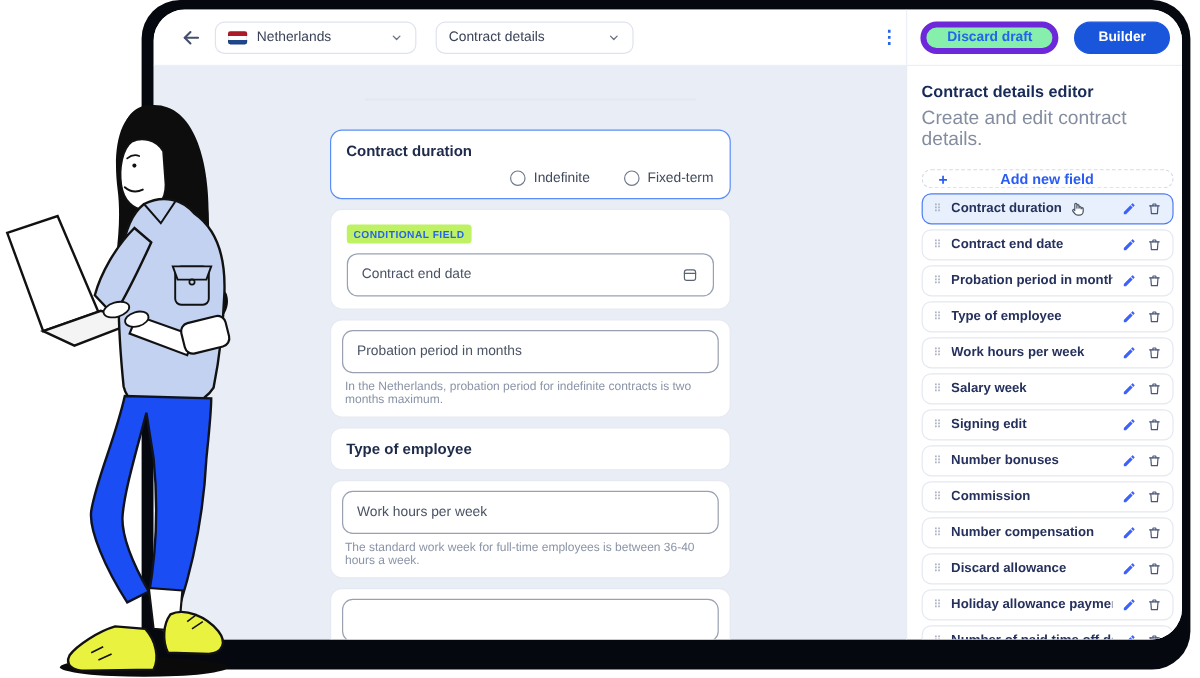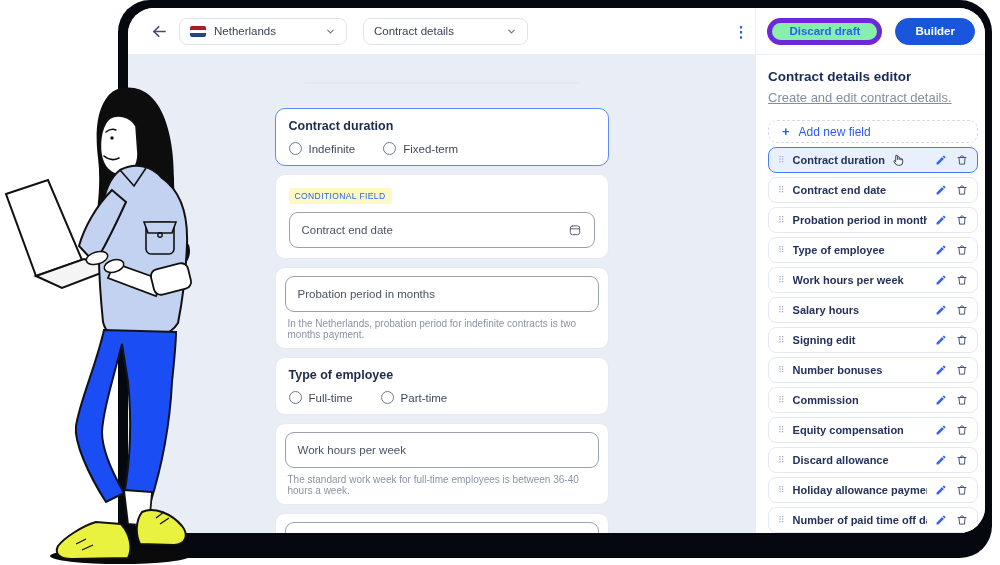--- a/index.html
+++ b/index.html
@@ -47,42 +47,42 @@
   .tab { flex:1; display:flex; align-items:center; justify-content:center; font-size:10.5px;
     color:#6b7280; border-right:1px solid #e3e7ef; cursor:pointer; background:#fdfdfe; }
   .tab:last-child { border-right:none; }
   .tab.active { background:#d8e7fd; color:#2563eb; font-weight:bold; }
 
   .cards { margin-top:24px; width:334px; display:flex; flex-direction:column; gap:8px; }
   .card { background:#fff; border:1px solid #e6e9f1; border-radius:10px; padding:10px 13px; }
   .card.selected { border:1.5px solid #5b8df8; }
   .card.tight { padding:8px 9px; }
   .card-title { font-size:12.5px; font-weight:bold; color:#1e2a4a; }
-  .radio-row { display:flex; gap:28px; margin-top:9px; }
+  .radio-row { display:flex; gap:28px; margin-top:9px;justify-content:flex-end; }
   .radio { display:flex; align-items:center; gap:7px; font-size:11.5px; color:#414a5c; cursor:pointer; }
   .radio-circle { width:13px; height:13px; min-width:13px; border:1.5px solid #70798a;
     border-radius:50%; background:#fff; }
-  .badge { display:inline-block; font-size:8.5px; font-weight:normal; letter-spacing:0.4px;
-    color:#2563eb; background:#fef9c3; padding:3px 6px; border-radius:3px; }
+  .badge { display:inline-block; font-size:8.5px; font-weight:bold; letter-spacing:0.4px;
+    color:#2563eb; background:#bef264; padding:3px 6px; border-radius:3px; }
   .input { height:36px; border:1.5px solid #99a1b1; border-radius:9px; background:#fff;
     display:flex; align-items:center; justify-content:space-between; padding:0 12px;
     font-size:11.5px; color:#4a5263; cursor:text; }
   .mt8 { margin-top:8px; }
   .helper { font-size:10px; color:#8a93a6; margin:6px 3px 0; }
   .select { cursor:pointer; }
 
   
   .panel { width:230px; min-width:230px; background:#fff; border-left:1px solid #e9ecf2;
     padding:14px 7px 0 12px; display:flex; flex-direction:column; overflow:hidden; }
   .panel-title { font-size:13.5px; font-weight:bold; color:#182a57; }
-  .panel-sub { font-size:13px; color:#848d9f; margin-top:6px;text-decoration:underline; }
+  .panel-sub { font-size:16px; color:#848d9f; margin-top:6px; }
   .add-field { margin-top:15px; height:29px; border:1px dashed #d4dae6; border-radius:9px;
     display:flex; align-items:center; gap:9px; padding:0 13px; cursor:pointer; background:#fff; }
   .add-plus { color:#2a5cf4; font-size:13px; font-weight:bold; line-height:1; }
-  .add-label { color:#2a5cf4; font-size:12px; font-weight:normal; }
+  .add-label { color:#2a5cf4; font-size:12px; font-weight:bold;margin-left:35px; }
   .field-row { height:26px; min-height:26px; margin-top:4px; border:1px solid #e4e8f0;
     border-radius:8px; background:#fff; display:flex; align-items:center; gap:8px;
     padding:0 9px; cursor:grab; }
   .field-row.active { background:#e8f0fe; border:1.5px solid #4c7cf5; }
   .drag { color:#a7afbf; font-size:9px; line-height:1; cursor:grab; }
   .field-label { flex:1; font-size:11px; font-weight:bold; color:#25315c;
     white-space:nowrap; overflow:hidden; }
   .row-icons { display:flex; align-items:center; gap:9px; }
   .row-icons svg { display:block; cursor:pointer; }
   .cursor-glyph { margin-left:-36px; margin-right:22px; }
@@ -165,35 +165,25 @@
                 <rect x="4" y="5" width="16" height="15" rx="3.5"></rect>
                   <path d="M4 10h16"></path>
               </svg>
             </div>
           </div>
 
           <div class="card tight">
             <div class="input">
               <span>Probation period in months</span>
             </div>
-            <div class="helper">In the Netherlands, probation period for indefinite contracts is two months payment.</div>
+            <div class="helper">In the Netherlands, probation period for indefinite contracts is two months maximum.</div>
           </div>
 
           <div class="card">
             <div class="card-title">Type of employee</div>
-            <div class="radio-row">
-              <span class="radio">
-                <span class="radio-circle"></span>
-                <span>Full-time</span>
-              </span>
-              <span class="radio">
-                <span class="radio-circle"></span>
-                <span>Part-time</span>
-              </span>
-            </div>
           </div>
 
           <div class="card tight">
             <div class="input">
               <span>Work hours per week</span>
             </div>
             <div class="helper">The standard work week for full-time employees is between 36-40 hours a week.</div>
           </div>
 
           <div class="card tight">
@@ -288,21 +278,21 @@
             <svg width="12" height="12" viewBox="0 0 24 24" fill="none" stroke="#4a5578" stroke-width="2" stroke-linecap="round" stroke-linejoin="round">
                 <path d="M4 7h16"></path>
                 <path d="M9.5 7V4.8A.8.8 0 0 1 10.3 4h3.4a.8.8 0 0 1 .8.8V7"></path>
                 <path d="M6 7l1 13.2h10L18 7"></path>
               </svg>
           </span>
         </div>
 
         <div class="field-row">
           <span class="drag">⠿</span>
-          <span class="field-label">Salary hours</span>
+          <span class="field-label">Salary week</span>
           <span class="row-icons">
             <svg width="12" height="12" viewBox="0 0 24 24" fill="#3d63f6">
                 <path d="M3 17.25V21h3.75L17.8 9.94l-3.75-3.75L3 17.25zM20.71 7.04a1 1 0 0 0 0-1.41l-2.34-2.34a1 1 0 0 0-1.41 0l-1.83 1.83 3.75 3.75 1.83-1.83z"></path>
               </svg>
             <svg width="12" height="12" viewBox="0 0 24 24" fill="none" stroke="#4a5578" stroke-width="2" stroke-linecap="round" stroke-linejoin="round">
                 <path d="M4 7h16"></path>
                 <path d="M9.5 7V4.8A.8.8 0 0 1 10.3 4h3.4a.8.8 0 0 1 .8.8V7"></path>
                 <path d="M6 7l1 13.2h10L18 7"></path>
               </svg>
           </span>
@@ -348,21 +338,21 @@
             <svg width="12" height="12" viewBox="0 0 24 24" fill="none" stroke="#4a5578" stroke-width="2" stroke-linecap="round" stroke-linejoin="round">
                 <path d="M4 7h16"></path>
                 <path d="M9.5 7V4.8A.8.8 0 0 1 10.3 4h3.4a.8.8 0 0 1 .8.8V7"></path>
                 <path d="M6 7l1 13.2h10L18 7"></path>
               </svg>
           </span>
         </div>
 
         <div class="field-row">
           <span class="drag">⠿</span>
-          <span class="field-label">Equity compensation</span>
+          <span class="field-label">Number compensation</span>
           <span class="row-icons">
             <svg width="12" height="12" viewBox="0 0 24 24" fill="#3d63f6">
                 <path d="M3 17.25V21h3.75L17.8 9.94l-3.75-3.75L3 17.25zM20.71 7.04a1 1 0 0 0 0-1.41l-2.34-2.34a1 1 0 0 0-1.41 0l-1.83 1.83 3.75 3.75 1.83-1.83z"></path>
               </svg>
             <svg width="12" height="12" viewBox="0 0 24 24" fill="none" stroke="#4a5578" stroke-width="2" stroke-linecap="round" stroke-linejoin="round">
                 <path d="M4 7h16"></path>
                 <path d="M9.5 7V4.8A.8.8 0 0 1 10.3 4h3.4a.8.8 0 0 1 .8.8V7"></path>
                 <path d="M6 7l1 13.2h10L18 7"></path>
               </svg>
           </span>

